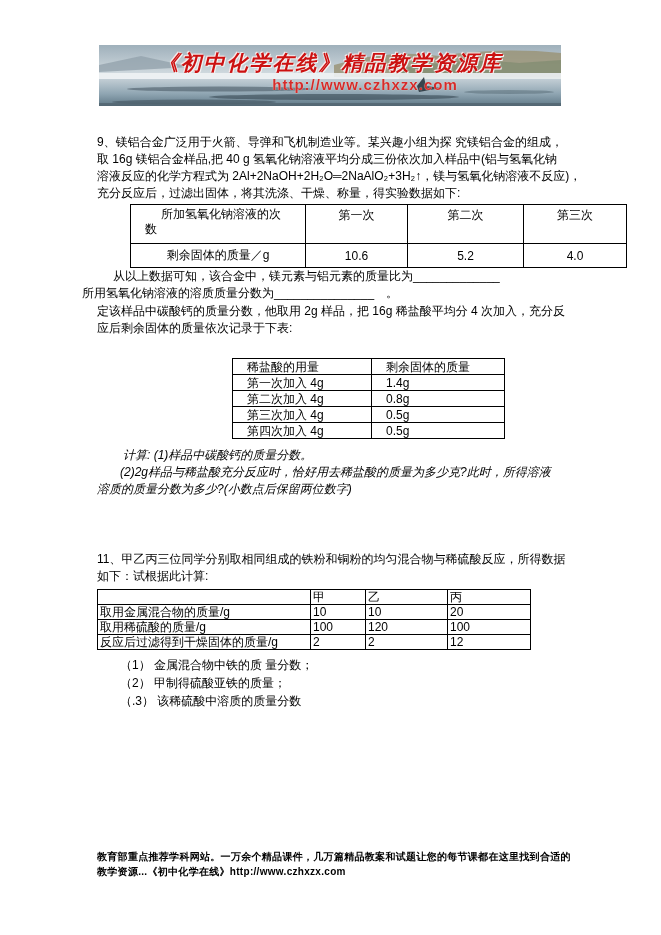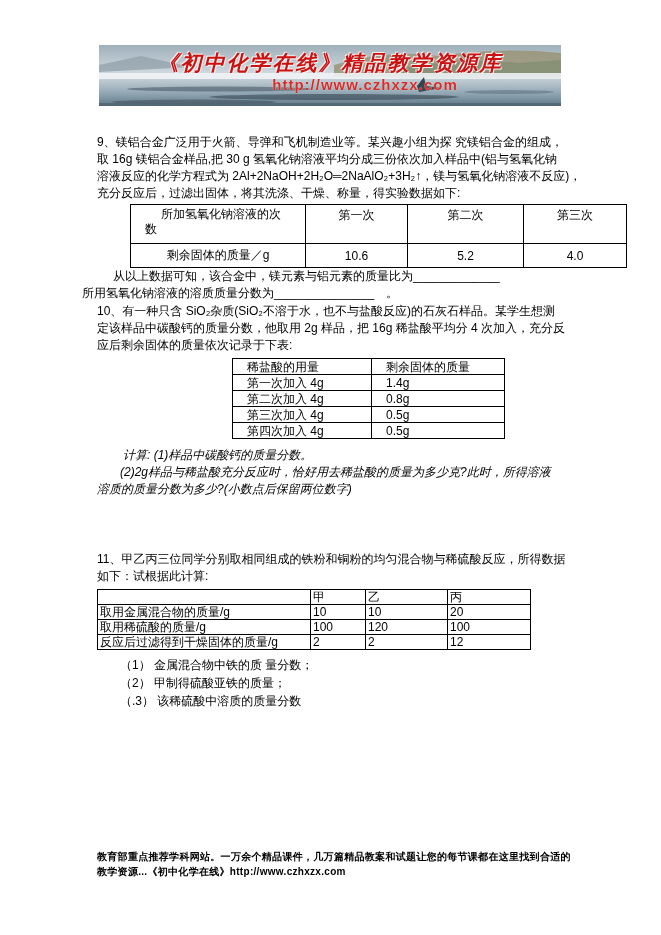--- a/index.html
+++ b/index.html
@@ -96,21 +96,21 @@
       <ellipse cx="410" cy="47" rx="45" ry="2" fill="#465964" opacity="0.4"></ellipse>
       <path d="M318,41 l7,-9 l2,9 l15,2 l-22,4 z" fill="#2a363f" opacity="0.9"></path>
       <rect y="58" width="462" height="3" fill="#51646f" opacity="0.8"></rect>
     </svg>
     <div class="banner-title">《初中化学在线》精品教学资源库</div>
     <div class="banner-url">http://www.czhxzx.com</div>
   </div>
 
   <div class="block" style="left:97px;top:122px;margin-top:12px;">
     <div class="ln">9、镁铝合金广泛用于火箭、导弹和飞机制造业等。某兴趣小组为探 究镁铝合金的组成，</div>
-    <div class="ln">取 16g 镁铝合金样品,把 30 g 氢氧化钠溶液平均分成三份依次加入样品中(铝与氢氧化钠</div>
+    <div class="ln">取 16g 镁铝合金样品,把 40 g 氢氧化钠溶液平均分成三份依次加入样品中(铝与氢氧化钠</div>
     <div class="ln">溶液反应的化学方程式为 2Al+2NaOH+2H₂O═2NaAlO₂+3H₂↑，镁与氢氧化钠溶液不反应)，</div>
     <div class="ln">充分反应后，过滤出固体，将其洗涤、干燥、称量，得实验数据如下:</div>
   </div>
 
   <table class="t1">
     <tbody>
         <tr class="hrow">
       <td class="c0">所加氢氧化钠溶液的次数</td>
       <td class="c1 center">第一次</td>
       <td class="c2 center">第二次</td>
@@ -124,21 +124,20 @@
     </tr>
   </tbody>
     </table>
 
   <div class="block" style="left:82px;top:268px;">
     <div class="ln ind31">从以上数据可知，该合金中，镁元素与铝元素的质量比为_____________</div>
     <div class="ln">所用氢氧化钠溶液的溶质质量分数为_______________　。</div>
   </div>
 
   <div class="block" style="left:97px;top:303px;">
-    <div class="ln">10、有一种只含 SiO₂杂质(SiO₂不溶于水，也不与盐酸反应)的石灰石样品。某学生想测</div>
     <div class="ln">定该样品中碳酸钙的质量分数，他取用 2g 样品，把 16g 稀盐酸平均分 4 次加入，充分反</div>
     <div class="ln">应后剩余固体的质量依次记录于下表:</div>
   </div>
 
   <table class="t2">
     <tbody>
         <tr>
       <td class="c0">稀盐酸的用量</td>
       <td class="c1">剩余固体的质量</td>
     </tr>

